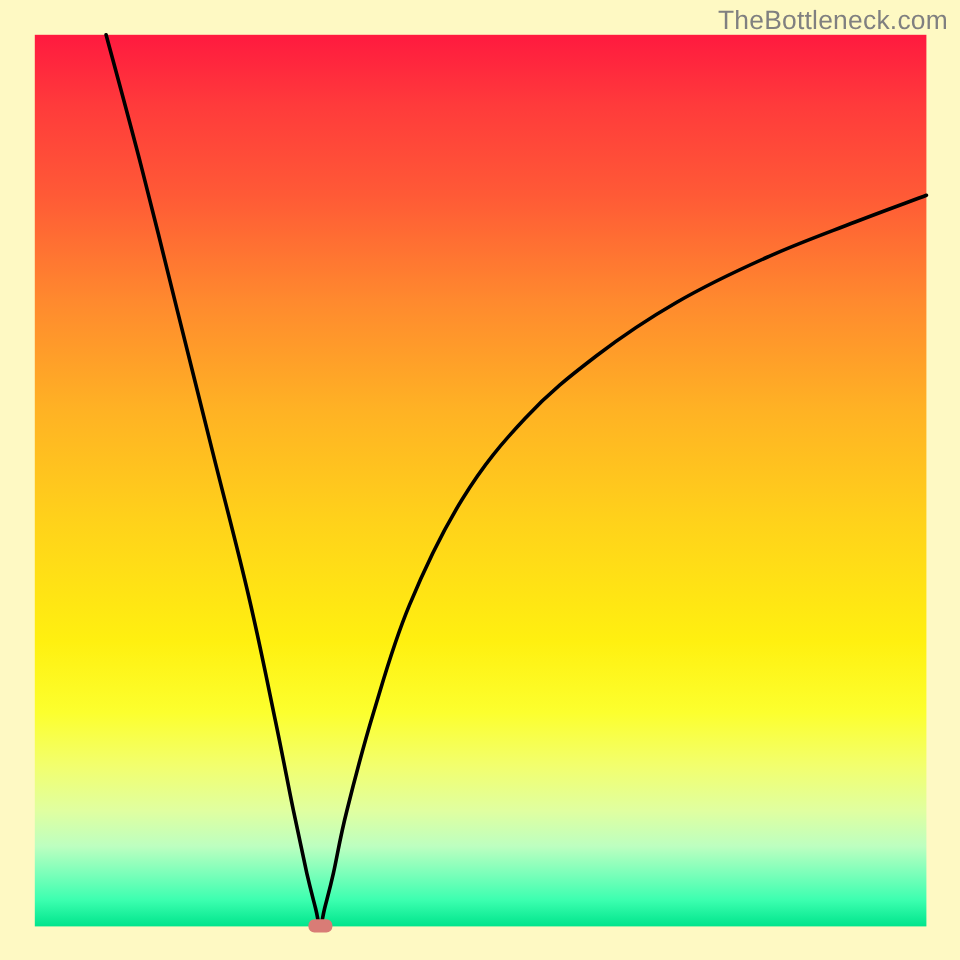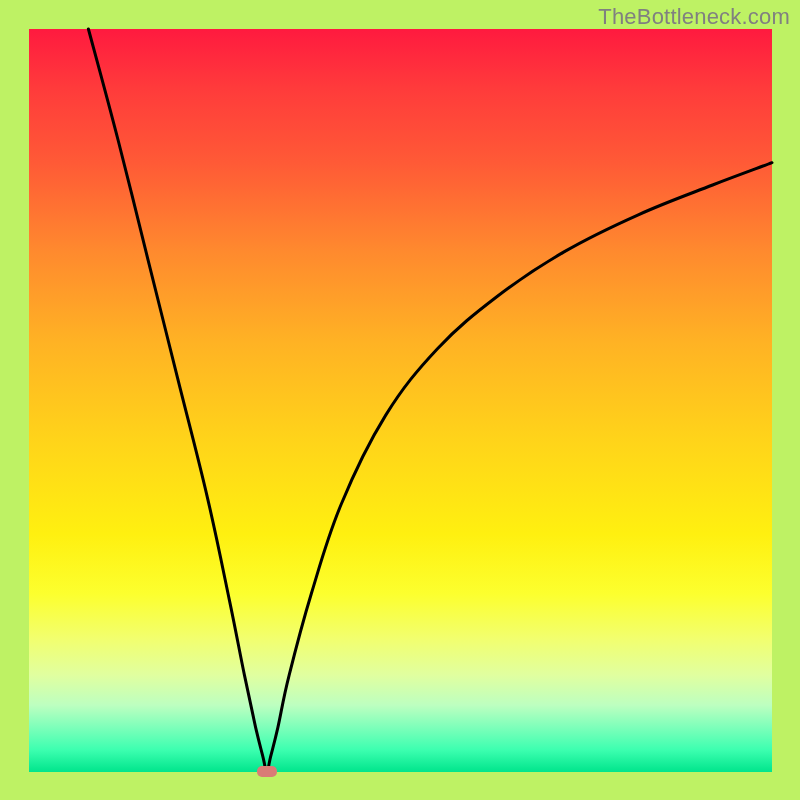--- a/index.html
+++ b/index.html
@@ -10,21 +10,21 @@
     height: 800px;
     overflow: hidden;
     font-family: Arial, Helvetica, sans-serif;
   }
   .frame {
     position: absolute;
     left: 0;
     top: 0;
     width: 800px;
     height: 800px;
-    background: #bef264;
+    background: #fef9c3;
   }
   .plot-area {
     position: absolute;
     left: 29px;
     top: 29px;
     width: 743px;
     height: 743px;
     
     background: linear-gradient(to bottom,
       #ff1a3f 0%,

